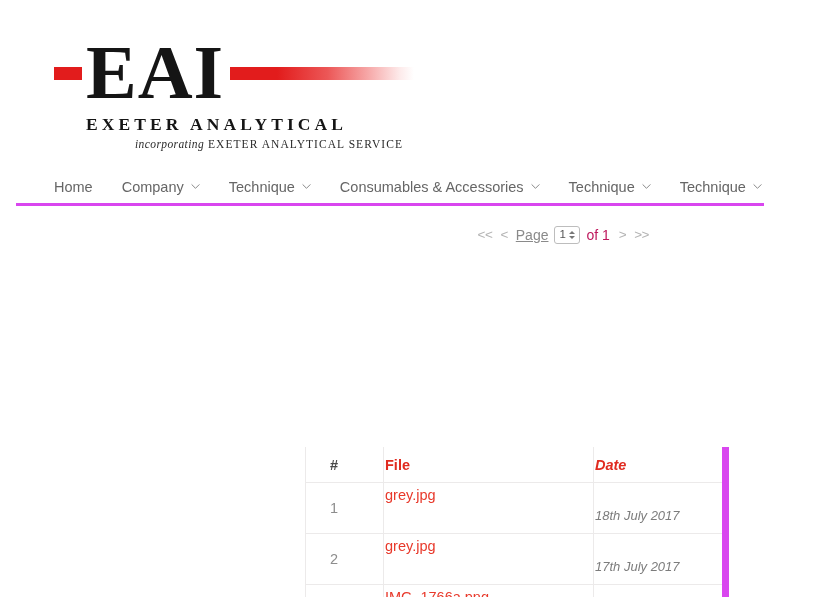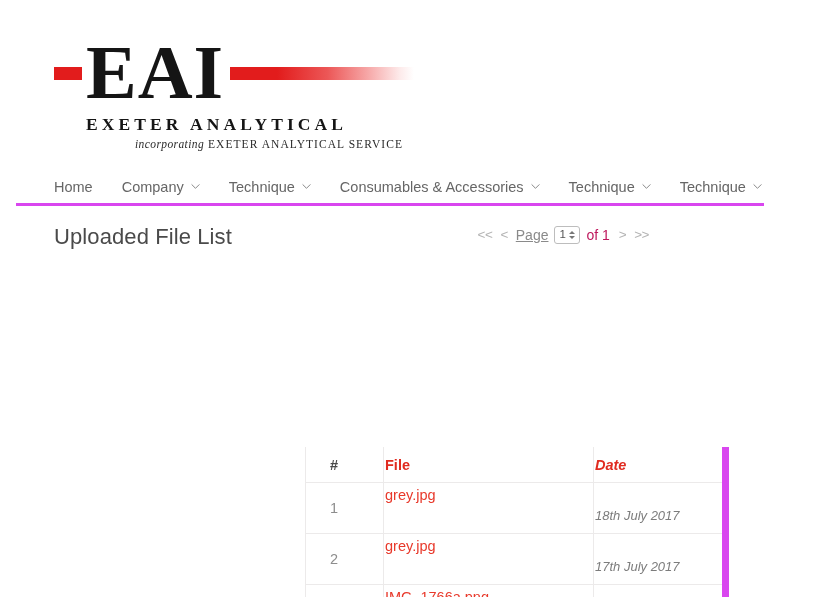--- a/index.html
+++ b/index.html
@@ -355,21 +355,20 @@
 
       <div class="nav-item">
         <span>Accreditation</span>
       </div>
 
     </div>
   </nav>
 
   <div class="content">
 
-    <h1 class="page-title">Uploaded File List</h1>
 
     <div class="pagination">
       <span class="pg-arrow">&lt;&lt;</span>
       <span class="pg-arrow">&lt;</span>
       <span class="pg-label">Page</span>
       <span class="pg-select">
         <span>1</span>
         <span class="pg-spinner">
           <i class="up"></i>
             <i class="down"></i>

